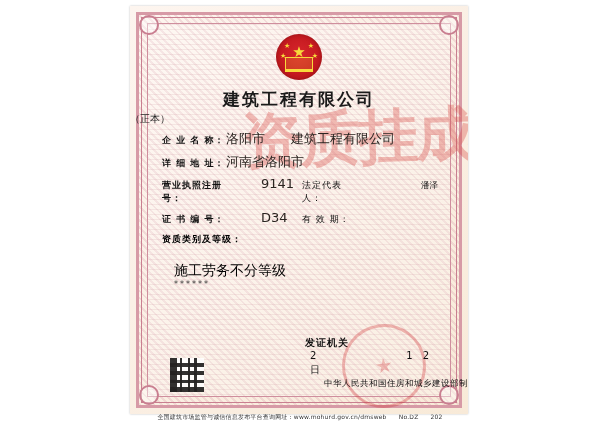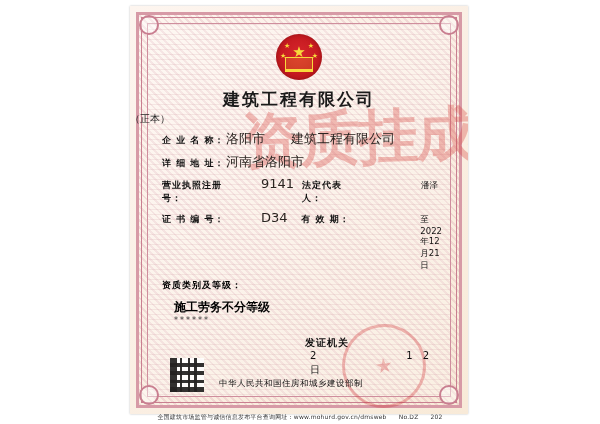--- a/index.html
+++ b/index.html
@@ -161,33 +161,33 @@
   }
   .row.split .half {
     display: flex;
     align-items: baseline;
     flex: 1;
     gap: 35px;
   }
   .row.split .lbl2 {
     width: 56px;
     flex: none;
-    font-weight: bold;
+    font-weight: normal;
     letter-spacing: 1px;
   }
   .val2 { flex: 1; font-size: 8.5px; margin-left: 28px; }
   .val-two-line { white-space: normal; line-height: 1.25; }
 
   .grade-block {
     margin-top: 7px;
     font-size: 9px;
     font-family: "DejaVu Sans", "Liberation Sans", sans-serif;
   }
   .grade-label { font-weight: bold; letter-spacing: 1px; font-family: Liberation Mono, monospace; }
-  .grade-value { margin-left: 12px; margin-top: 7px; font-size: 12px; font-weight: bold; }
+  .grade-value { margin-left: 12px; margin-top: 16px; font-size: 14px; }
   .grade-dots { margin-left: 12px; letter-spacing: 2px; font-size: 8px; color:#333; }
 
   
   .watermark {
     position: absolute;
     right: -6px;
     top: 92px;
     font-size: 60px;
     font-weight: bold;
     color: rgba(214, 62, 55, 0.32);
@@ -234,23 +234,23 @@
     content: "";
     position: absolute;
     left: 50%; top: 50%;
     width: 16px; height: 16px;
     margin: -8px 0 0 -8px;
     background: rgba(206,36,40,0.5);
     clip-path: polygon(50% 0%, 61% 35%, 98% 35%, 68% 57%, 79% 91%, 50% 70%, 21% 91%, 32% 57%, 2% 35%, 39% 35%);
   }
   .footer-line {
     position: absolute;
-    left: 0; right: 16px;
+    left: 0; right: 0;
     top: 372px;
-    text-align: center;
+    text-align: right;
     font-size: 8.5px;
     font-family: Liberation Sans, sans-serif;
     color: #111;
     letter-spacing: 0.5px;
   }
   
   .qr {
     position: absolute;
     left: 40px;
     top: 352px;
@@ -332,21 +332,20 @@
       </div>
 
 
       <div class="row split">
         <div class="half">
           <div class="lbl">证 书 编 号：</div>
           <div class="val">D34</div>
         </div>
         <div class="half">
           <div class="lbl2">有 效 期：</div>
-          <div class="val2">至2022年12月21日</div>
         </div>
       </div>
 
       <div class="grade-block">
         <div class="grade-label">资质类别及等级：</div>
         <div class="grade-value">施工劳务不分等级</div>
         <div class="grade-dots">******</div>
       </div>
 
     </div>

